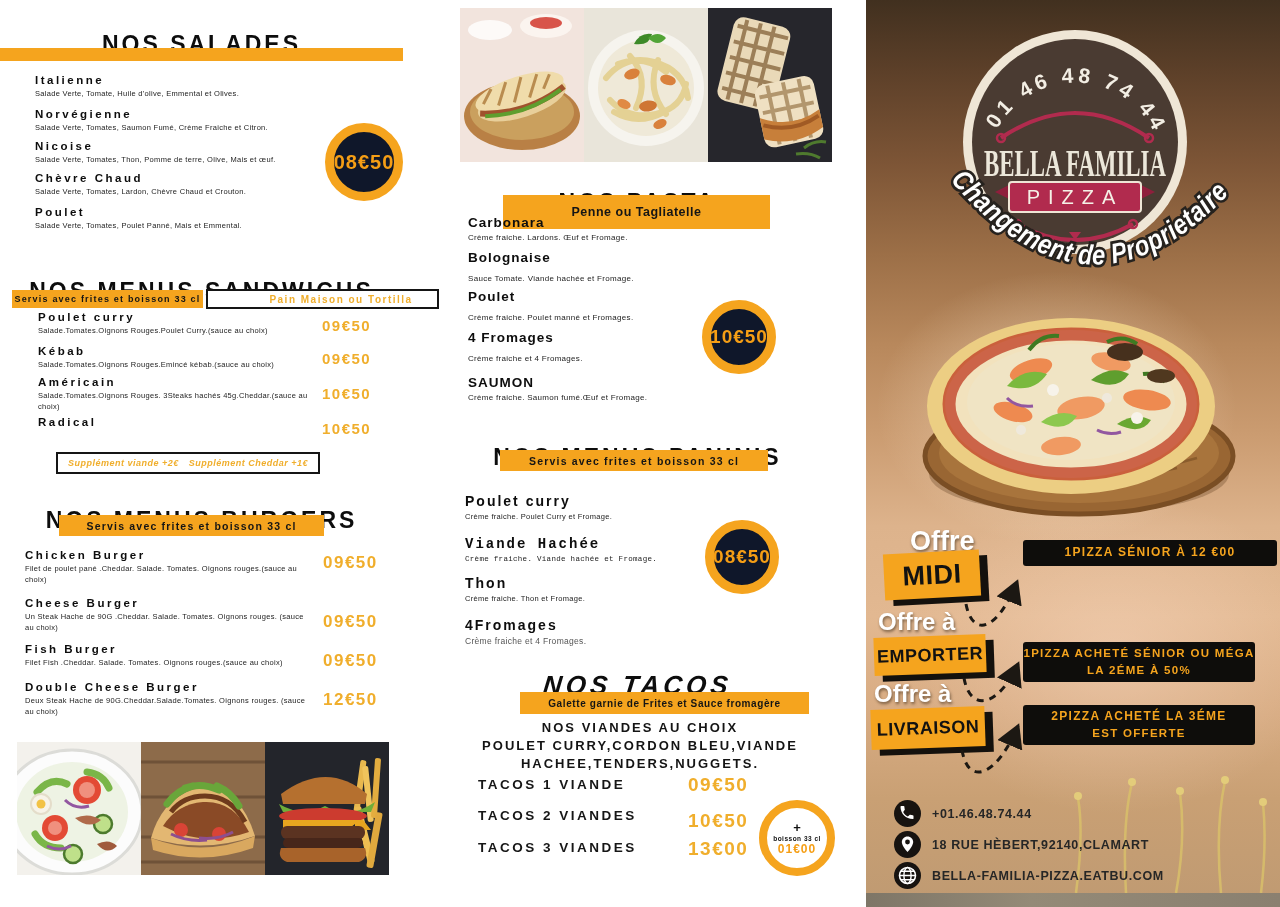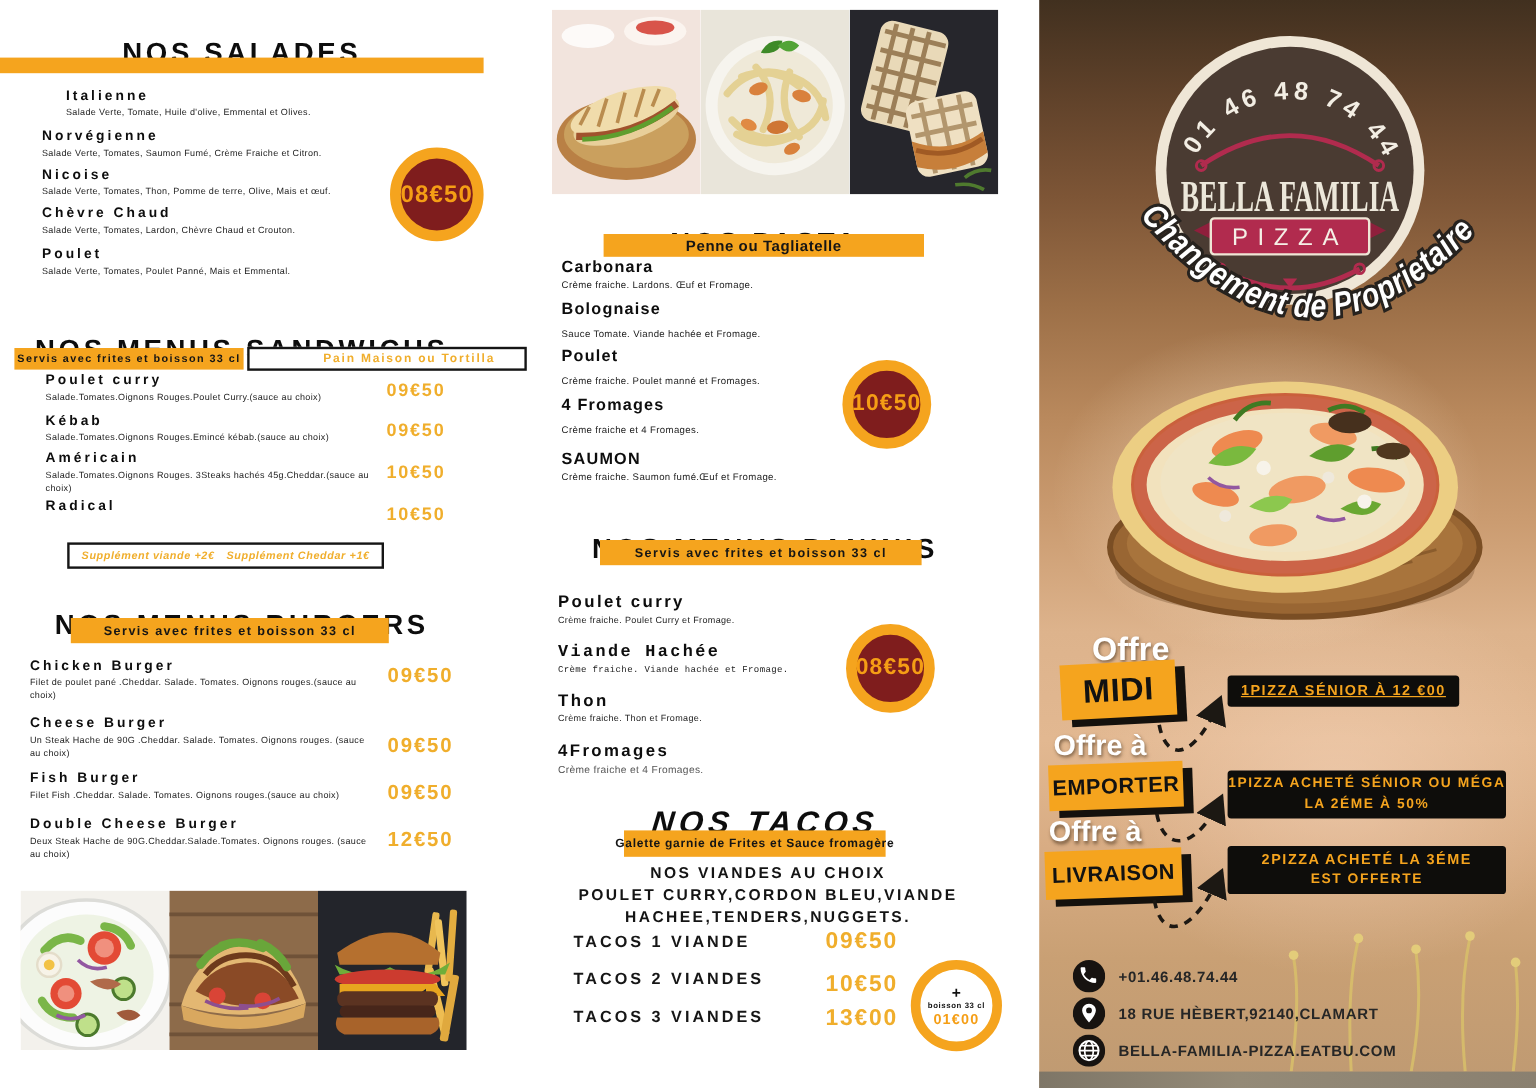--- a/index.html
+++ b/index.html
@@ -26,21 +26,21 @@
   
   .mi{position:absolute;}
   .mi b{display:block;font-size:11.5px;letter-spacing:2.5px;color:#0d0d0d;}
   .mi p{margin:2px 0 0;font-size:7.5px;color:#1c1c1c;letter-spacing:.3px;line-height:1.5;}
   .mi.md b{font-size:13.5px;letter-spacing:1px;}
   .mi.md p{font-size:8px;}
   .mi.pan b{font-size:14px;letter-spacing:2px;}
   .price{position:absolute;color:var(--gold);font-weight:bold;font-size:15px;
          letter-spacing:1.5px;white-space:nowrap;}
   .price.big{font-size:17px;}
-  .pcircle{position:absolute;background:#7f1d1d;border:9px solid var(--orange);border-radius:50%;
+  .pcircle{position:absolute;background:#0f172a;border:9px solid var(--orange);border-radius:50%;
            display:flex;flex-direction:column;align-items:center;justify-content:center;
            color:#F59E15;font-weight:bold;}
   .pcircle .pv{font-size:20px;letter-spacing:1px;}
   .suppbox{position:absolute;background:#fff;border:2px solid #151515;display:flex;
            align-items:center;justify-content:space-between;padding:0 10px;}
   .suppbox span{color:var(--gold);font-weight:bold;font-style:italic;font-size:9px;letter-spacing:.5px;}
   .note-line{position:absolute;font-weight:bold;font-size:13px;letter-spacing:2px;color:#141414;
              text-align:center;white-space:nowrap;}
   .trow-name{position:absolute;font-weight:bold;font-size:13.5px;letter-spacing:2.5px;color:#161616;white-space:nowrap;}
   .photo{position:absolute;overflow:hidden;}
@@ -70,21 +70,21 @@
 </style>
 </head>
 <body>
 
 <div class="page">
 
   <section>
     <h2 class="sec-title" style="left:0;top:12px;width:403px;">NOS SALADES</h2>
     <div class="rule" style="left:0;top:48px;width:403px;height:13px;"></div>
 
-    <div class="mi" style="left:35px;top:74px;width:300px;margin-left:20px;">
+    <div class="mi" style="left:35px;top:74px;width:300px;">
       <b>Italienne</b>
       <p>Salade Verte, Tomate, Huile d'olive, Emmental et Olives.</p>
     </div>
     <div class="mi" style="left:35px;top:108px;width:300px;">
       <b>Norvégienne</b>
       <p>Salade Verte, Tomates, Saumon Fumé, Crème Fraiche et Citron.</p>
     </div>
     <div class="mi" style="left:35px;top:140px;width:300px;">
       <b>Nicoise</b>
       <p>Salade Verte, Tomates, Thon, Pomme de terre, Olive, Mais et œuf.</p>
@@ -253,21 +253,21 @@
           <rect x="52" y="72" width="60" height="64" rx="10" fill="#efe0c2"></rect>
           <path d="M56 84 H108 M56 100 H108 M56 116 H108 M66 74 V134 M82 74 V134 M98 74 V134" stroke="#8a6536" stroke-width="4" opacity=".6"></path>
           <path d="M52 104 q30 18 60 4 l0 18 q-30 14 -60 0z" fill="#c77f3a"></path>
           <path d="M54 112 q28 14 56 2" stroke="#a05a24" stroke-width="4" fill="none"></path>
         </g>
         <path d="M96 140 q10-8 22-6 M88 146 q14-2 24 4" stroke="#4f7a2e" stroke-width="3" fill="none"></path>
       </svg>
     </div>
 
     <h2 class="sec-title" style="left:450px;top:170px;width:375px;">NOS PASTA</h2>
-    <div class="badge" style="left:503px;top:195px;width:267px;height:19px;font-size:12.5px;letter-spacing:.5px;">Penne ou Tagliatelle</div>
+    <div class="badge" style="left:503px;top:195px;width:267px;height:34px;font-size:12.5px;letter-spacing:.5px;">Penne ou Tagliatelle</div>
 
     <div class="mi md" style="left:468px;top:215px;width:240px;">
       <b>Carbonara</b>
       <p>Crème fraiche. Lardons. Œuf et Fromage.</p>
     </div>
     <div class="mi md" style="left:468px;top:250px;width:240px;">
       <b>Bolognaise</b>
       <p style="margin-top:8px;">Sauce Tomate. Viande hachée et Fromage.</p>
     </div>
     <div class="mi md" style="left:468px;top:289px;width:240px;">
@@ -303,21 +303,21 @@
     </div>
     <div class="mi pan" style="left:465px;top:617px;width:240px;">
       <b>4Fromages</b>
       <p style="font-size:8.5px;color:#555;">Crème fraiche et 4 Fromages.</p>
     </div>
     <div class="pcircle" style="left:705px;top:520px;width:56px;height:56px;">
       <span class="pv" style="font-size:19px;">08€50</span>
     </div>
 
     <h2 class="sec-title italic" style="left:450px;top:648px;width:375px;">NOS  TACOS</h2>
-    <div class="badge" style="left:520px;top:692px;width:218px;height:22px;font-size:10px;letter-spacing:.6px;">Galette garnie de Frites et Sauce fromagère</div>
+    <div class="badge" style="left:520px;top:692px;width:289px;height:22px;font-size:10px;letter-spacing:.6px;">Galette garnie de Frites et Sauce fromagère</div>
 
     <div class="note-line" style="left:455px;top:720px;width:370px;">NOS VIANDES AU CHOIX</div>
     <div class="note-line" style="left:455px;top:738px;width:370px;">POULET CURRY,CORDON BLEU,VIANDE</div>
     <div class="note-line" style="left:455px;top:756px;width:370px;">HACHEE,TENDERS,NUGGETS.</div>
 
     <div class="trow-name" style="left:478px;top:777px;">TACOS 1 VIANDE</div>
     <span class="price big" style="left:688px;top:774px;font-size:19px;">09€50</span>
     <div class="trow-name" style="left:478px;top:808px;">TACOS 2 VIANDES</div>
     <span class="price big" style="left:688px;top:810px;font-size:19px;">10€50</span>
     <div class="trow-name" style="left:478px;top:840px;">TACOS 3 VIANDES</div>
@@ -394,21 +394,21 @@
         <path d="M96 108 q10 10 26 8 M186 140 q12 6 24 2" stroke="#9257a0" stroke-width="3" fill="none"></path>
         <circle cx="142" cy="100" r="6" fill="#f7f3ea"></circle>
           <circle cx="226" cy="128" r="6" fill="#f7f3ea"></circle>
         <circle cx="110" cy="140" r="5" fill="#efe9dc"></circle>
           <circle cx="196" cy="108" r="5" fill="#efe9dc"></circle>
       </svg>
     </div>
 
     <div class="offer-prefix" style="left:44px;top:526px;font-size:27px;">Offre</div>
     <div class="offer-tag" style="left:18px;top:552px;width:96px;height:46px;font-size:27px;transform:rotate(-3deg);">MIDI</div>
-    <div class="offer-bar" style="left:157px;top:563px;width:193px;height:26px;text-decoration:underline;">
+    <div class="offer-bar" style="left:157px;top:540px;width:254px;height:26px;">
       <span class="l1">1PIZZA SÉNIOR À 12 €00</span>
     </div>
 
     <div class="offer-prefix" style="left:12px;top:608px;font-size:24px;">Offre à</div>
     <div class="offer-tag" style="left:8px;top:636px;width:112px;height:38px;font-size:18px;transform:rotate(-2deg);">EMPORTER</div>
     <div class="offer-bar" style="left:157px;top:642px;width:232px;height:40px;">
       <span class="l1" style="font-size:11.5px;">1PIZZA ACHETÉ SÉNIOR OU MÉGA</span>
       <span class="l2">LA 2ÉME À 50%</span>
     </div>
 

